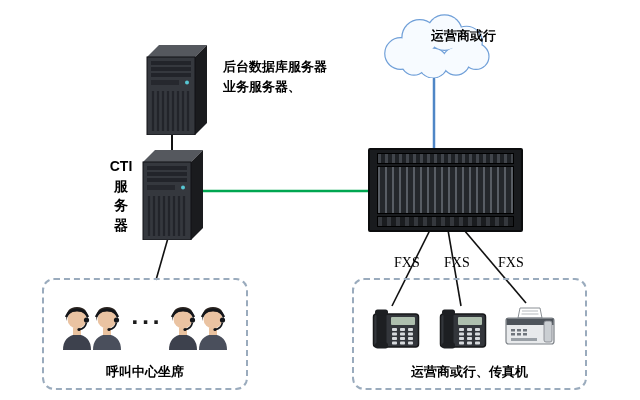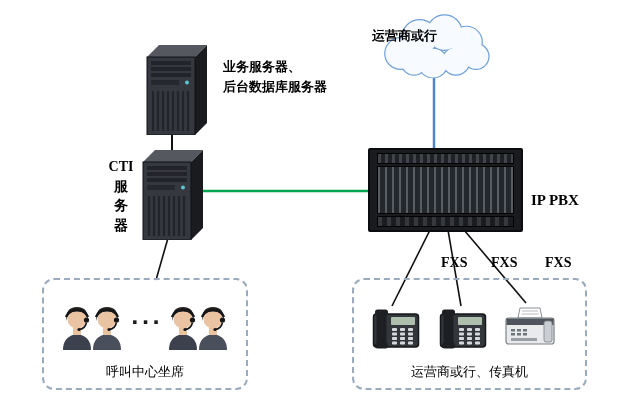--- a/index.html
+++ b/index.html
@@ -3,29 +3,29 @@
 <meta charset="utf-8">
 <style>
   html,body{margin:0;padding:0;background:#ffffff;}
   .stage{
     position:relative;width:640px;height:400px;background:#ffffff;overflow:hidden;
     font-family:"DejaVu Sans","Liberation Sans",sans-serif;color:#000;
   }
   .wires{position:absolute;left:0;top:0;width:640px;height:400px;pointer-events:none;}
   .node{position:absolute;line-height:0;}
   .label{position:absolute;font-size:13px;font-weight:600;line-height:1.55;}
-  .label-latin{font-family:Liberation Serif, serif;font-weight:700;}
+  .label-latin{font-family:Liberation Sans, sans-serif;font-weight:700;}
   .app-label{left:223px;top:57px;}
   .cti-label{left:104px;top:157px;width:34px;text-align:center;font-size:14px;line-height:1.4;}
   .pbx-label{left:531px;top:189px;font-size:15px;}
   .fxs-label{position:absolute;font-family:"Liberation Serif","DejaVu Serif",serif;
-    font-weight:700;font-size:14px;margin-left:47px;}
+    font-weight:400;font-size:14px;}
   .cloud-wrap{position:absolute;left:372px;top:10px;width:124px;height:68px;}
   .cloud-text{
-    position:absolute;left:0;top:16px;width:124px;text-align:left;
+    position:absolute;left:0;top:16px;width:124px;text-align:right;
     font-size:13px;font-weight:600;line-height:1.5;
   }
   
   .pbx{
     position:absolute;left:368px;top:148px;width:155px;height:84px;
     background:#191b1e;border:2px solid #0b0c0d;border-radius:2px;
     box-sizing:border-box;display:flex;flex-direction:column;padding:3px 7px;
   }
   .pbx .rail{
     height:11px;border:1px solid #000;box-sizing:border-box;
@@ -39,21 +39,21 @@
     background:repeating-linear-gradient(90deg,#35383d 0 4px,#1a1c1f 4px 9px);
   }
   
   .group{
     position:absolute;border:2px dashed #9aabbd;border-radius:12px;box-sizing:border-box;
   }
   .group-left{left:42px;top:278px;width:206px;height:112px;}
   .group-right{left:352px;top:278px;width:235px;height:112px;}
   .group-label{
     position:absolute;left:0;bottom:7px;width:100%;text-align:center;
-    font-size:13px;font-weight:400;
+    font-size:13px;font-weight:700;
   }
   .agent{position:absolute;width:38px;height:48px;line-height:0;}
   .dots{
     position:absolute;left:84px;top:30px;width:38px;text-align:center;
     font-size:20px;font-weight:700;letter-spacing:3px;color:#1a1a1a;
   }
   .device{position:absolute;line-height:0;}
 </style>
 </head>
 <body>
@@ -77,22 +77,22 @@
       <rect x="2" y="12" width="48" height="78" fill="#35383e" stroke="#101114" stroke-width="1"></rect>
       <rect x="6" y="16" width="40" height="4" fill="#22242a"></rect>
       <rect x="6" y="22" width="40" height="4" fill="#22242a"></rect>
       <rect x="6" y="28" width="40" height="4" fill="#22242a"></rect>
       <rect x="6" y="35" width="28" height="5" fill="#26282e"></rect>
       <circle cx="42" cy="37.5" r="2" fill="#57c7d4"></circle>
       <path d="M8,46 V86 M13,46 V86 M18,46 V86 M23,46 V86 M28,46 V86 M33,46 V86 M38,46 V86 M43,46 V86" stroke="#22242a" stroke-width="2.2"></path>
     </svg>
   </div>
   <div class="label app-label">
+    <div>后台数据库服务器</div>
     <div>业务服务器、</div>
-    <div>后台数据库服务器</div>
   </div>
 
   <div class="label cti-label">
     <div class="label-latin">CTI</div>
     <div>服</div>
     <div>务</div>
     <div>器</div>
   </div>
   <div class="node" style="left:141px;top:150px;">
     <svg viewBox="0 0 64 90" width="64" height="90">
@@ -134,21 +134,20 @@
     <div class="cloud-text">
       <div>运营商或行</div>
     </div>
   </div>
 
   <div class="pbx">
     <div class="rail"></div>
     <div class="slats"></div>
     <div class="rail bottom"></div>
   </div>
-  <div class="label pbx-label label-latin">IP PBX</div>
 
   <div class="fxs-label" style="left:394px;top:255px;">FXS</div>
   <div class="fxs-label" style="left:444px;top:255px;">FXS</div>
   <div class="fxs-label" style="left:498px;top:255px;">FXS</div>
 
   <div class="group group-left">
     <div class="agent" style="left:14px;top:22px;">
       <svg viewBox="0 0 38 48" width="38" height="48">
         <path d="M5,48 Q5,34 19,32 Q33,34 33,48 Z" fill="#3d414d"></path>
         <rect x="15" y="26" width="8" height="7" fill="#e9c29f"></rect>

